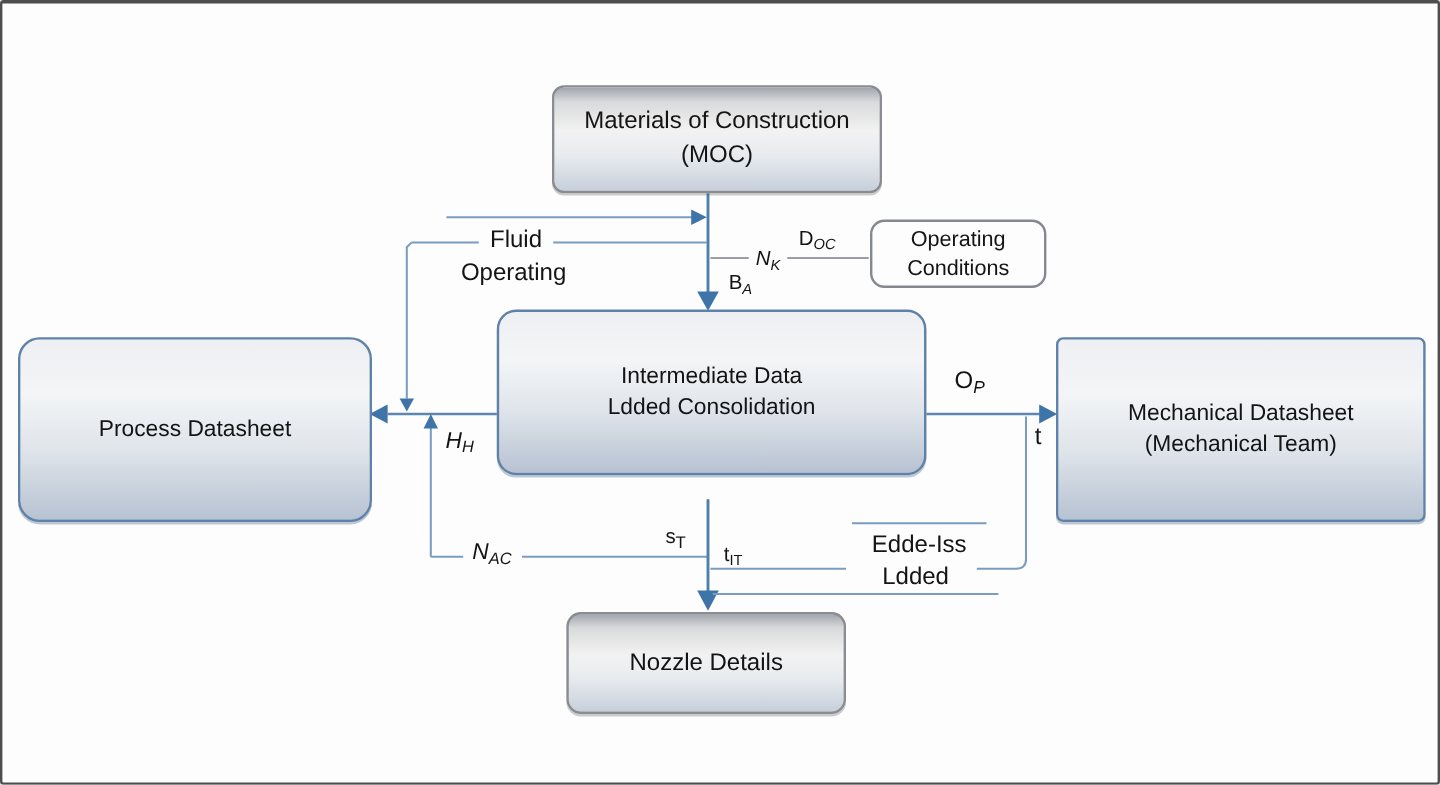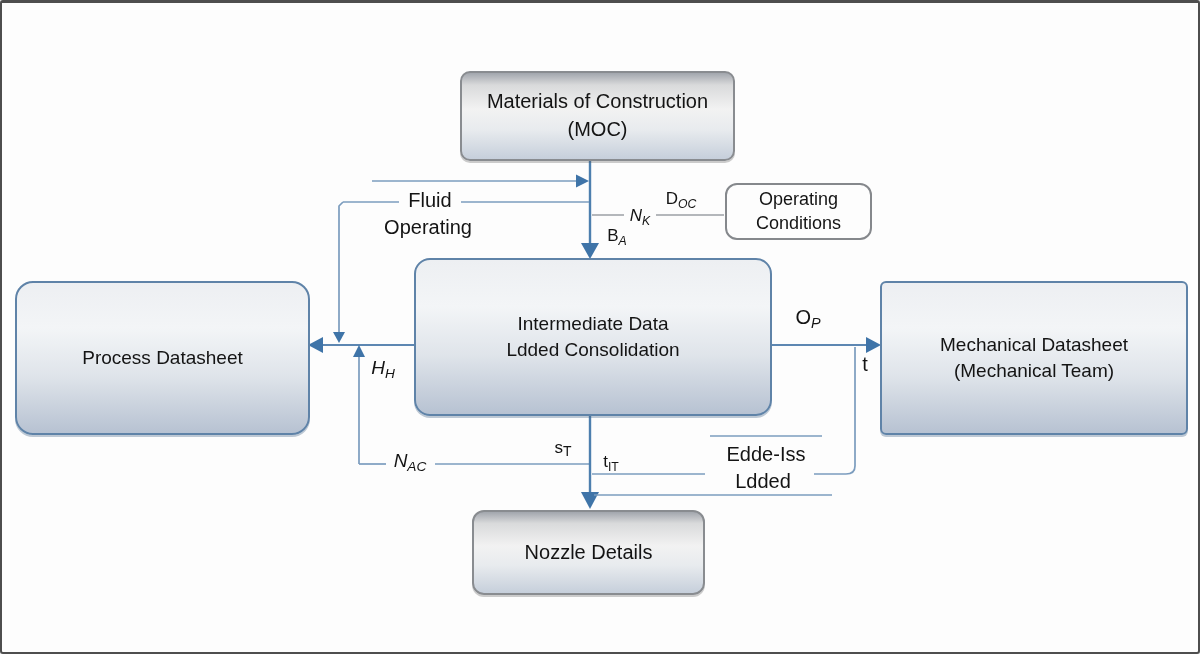--- a/index.html
+++ b/index.html
@@ -84,21 +84,21 @@
   <div class="box grad-gray big" style="left:458px;top:68px;width:275px;height:90px;border-radius:10px;">
     <span class="bl">Materials of Construction</span>
     <span class="bl">(MOC)</span>
   </div>
 
   <div class="box plain-white" style="left:723px;top:180px;width:147px;height:57px;font-size:18px;line-height:1.3;">
     <span class="bl">Operating</span>
     <span class="bl">Conditions</span>
   </div>
 
-  <div class="box grad-blue" style="left:412px;top:255px;width:358px;height:158px;border-radius:16px;">
+  <div class="box grad-blue" style="left:412px;top:255px;width:358px;height:138px;border-radius:16px;">
     <span class="bl">Intermediate Data</span>
     <span class="bl">Ldded Consolidation</span>
   </div>
 
   <div class="box grad-blue" style="left:13px;top:278px;width:295px;height:154px;border-radius:18px;gap:12px;">
     <span class="bl">Process Datasheet</span>
   </div>
 
   <div class="box grad-blue" style="left:878px;top:278px;width:308px;height:154px;border-radius:6px;">
     <span class="bl">Mechanical Datasheet</span>

